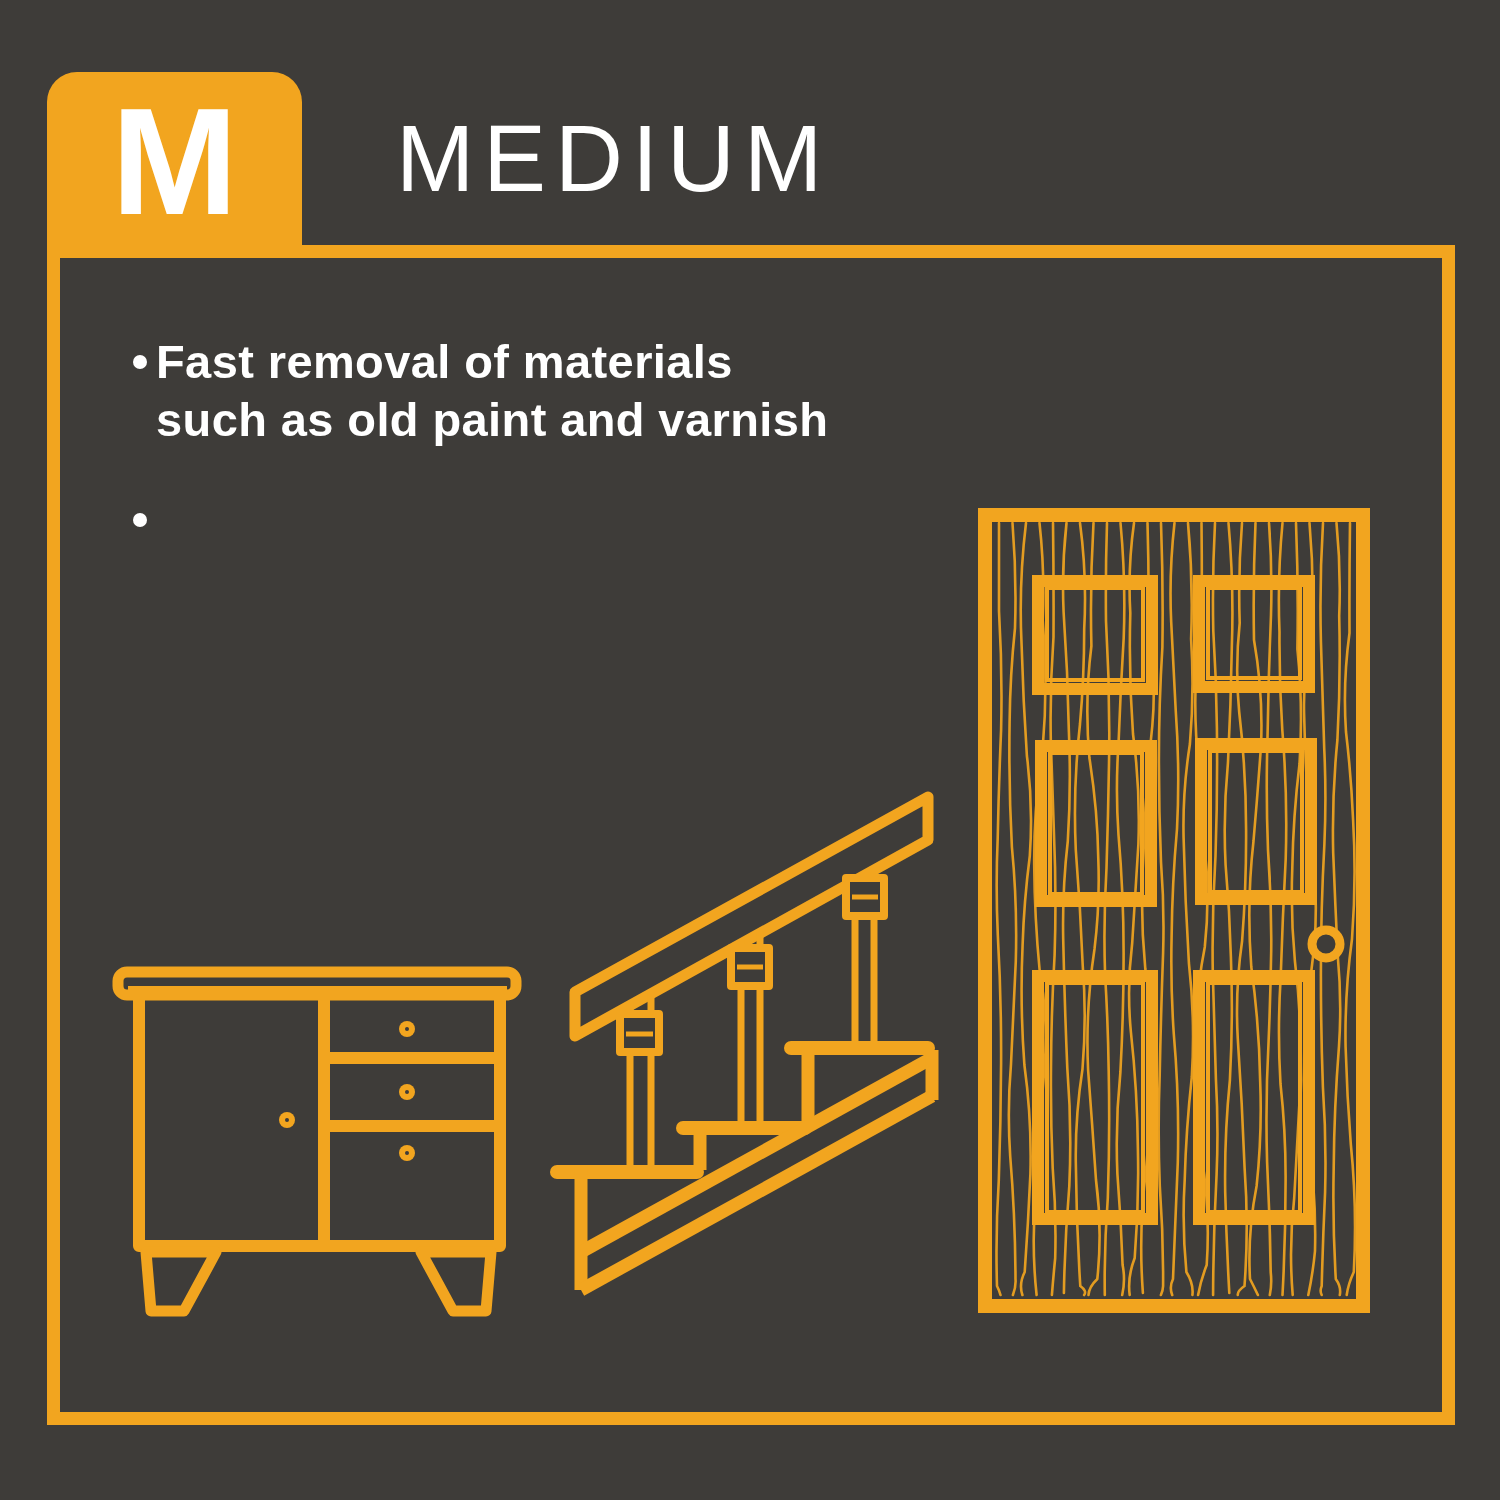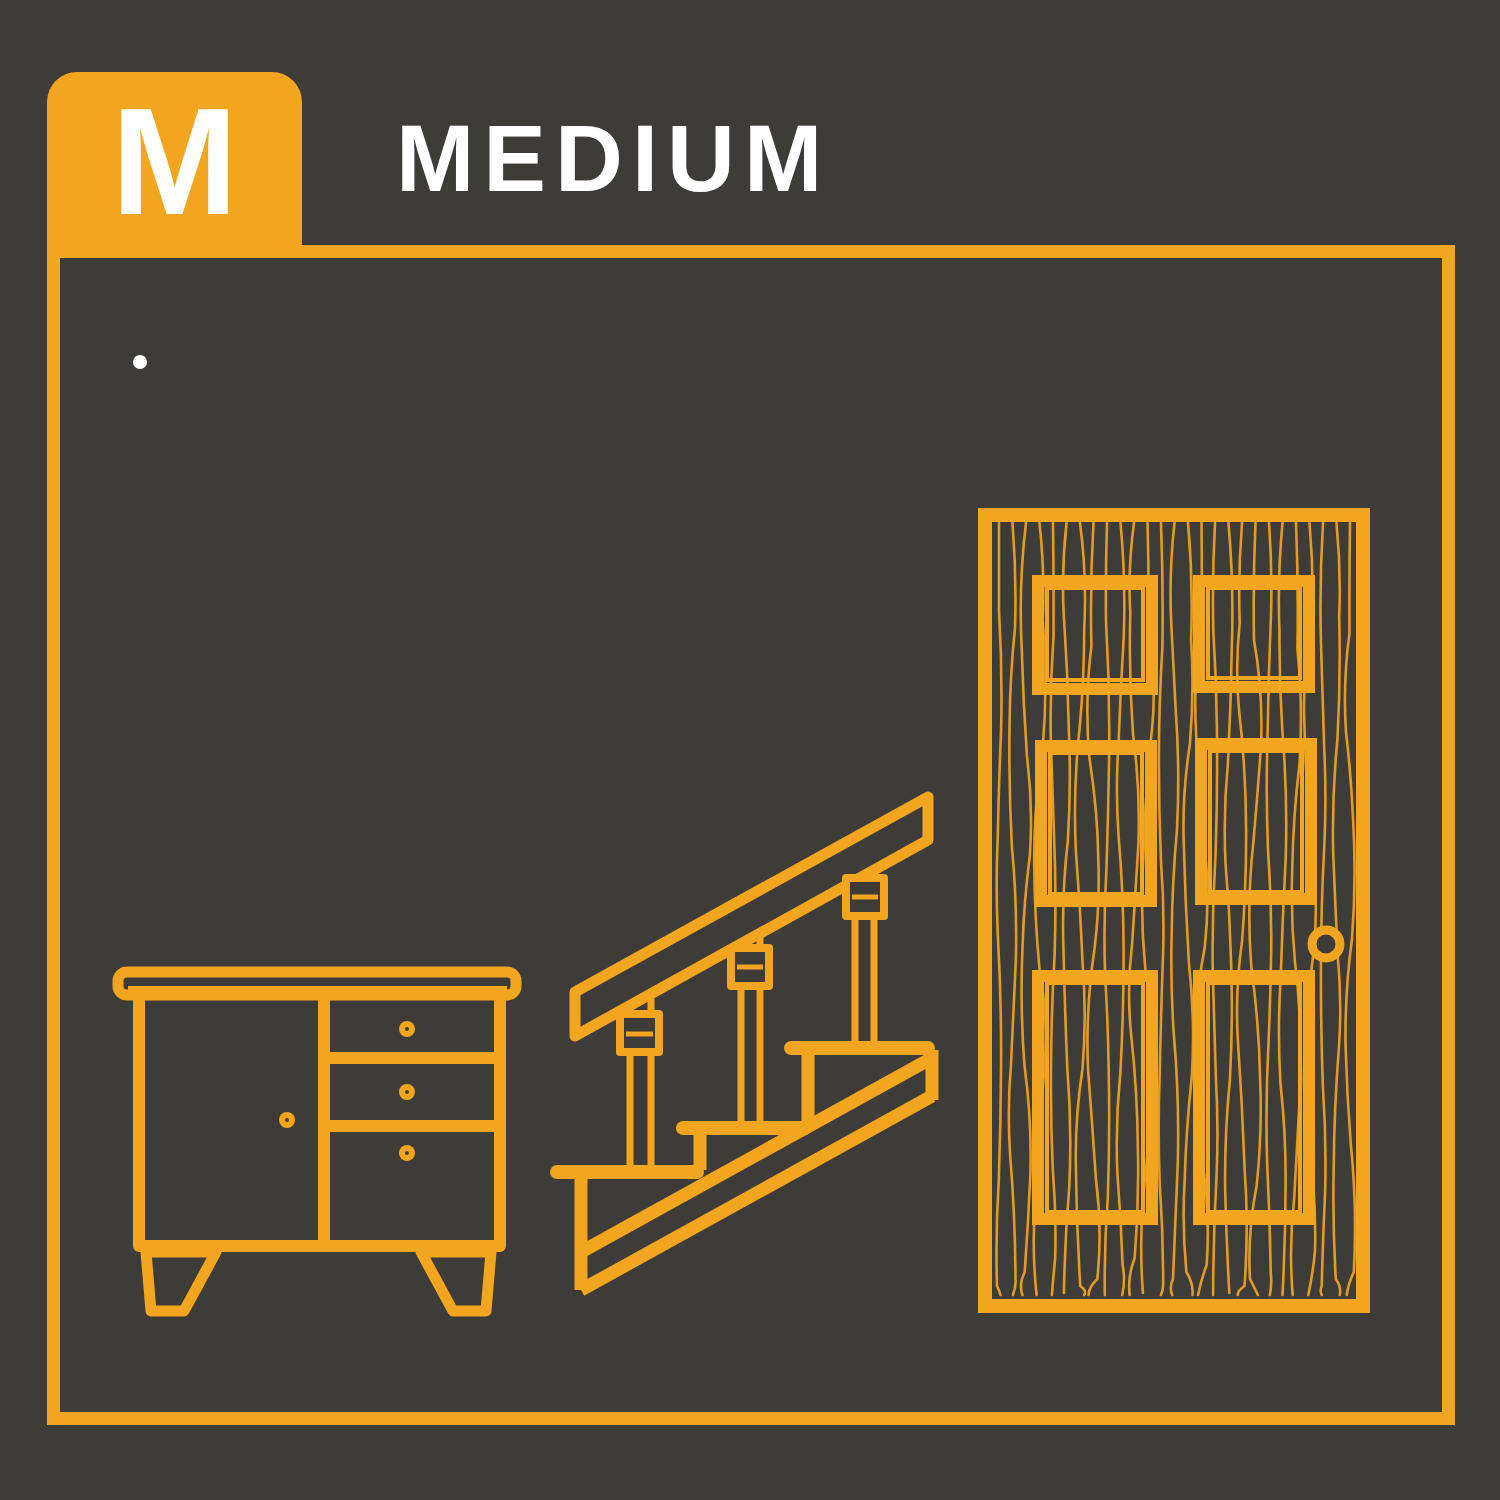--- a/index.html
+++ b/index.html
@@ -23,21 +23,21 @@
     position:absolute;left:47px;top:72px;width:255px;height:186px;
     background:var(--accent);border-radius:30px 30px 0 0;
     display:flex;align-items:center;justify-content:center;
   }
   .tab-letter{
     color:var(--text);font-size:152px;font-weight:800;line-height:1;
     padding-bottom:8px;
   }
   .title{
     position:absolute;left:396px;top:112px;
-    color:var(--text);font-size:94px;font-weight:700;line-height:1;
+    color:var(--text);font-size:94px;font-weight:400;line-height:1;
     letter-spacing:9px;white-space:nowrap;
   }
   .bullets{position:absolute;left:133px;top:333px;width:960px;}
   .bullet{display:flex;align-items:flex-start;margin-bottom:42px;}
   .dot{
     flex:0 0 auto;width:14px;height:14px;border-radius:50%;
     background:var(--text);margin:22px 9px 0 0;
   }
   .btext{
     color:var(--text);font-size:47px;font-weight:700;line-height:58px;
@@ -179,15 +179,20 @@
 
   <div class="tab">
     <span class="tab-letter">M</span>
   </div>
 
   <h1 class="title">MEDIUM</h1>
 
   <div class="bullets">
     <div class="bullet">
       <span class="dot"></span>
+      <span class="btext">Fast removal of materials
+such as old paint and varnish</span>
+    </div>
+    <div class="bullet">
+      <span class="dot"></span>
     </div>
   </div>
 </div>
 
 </body></html>

